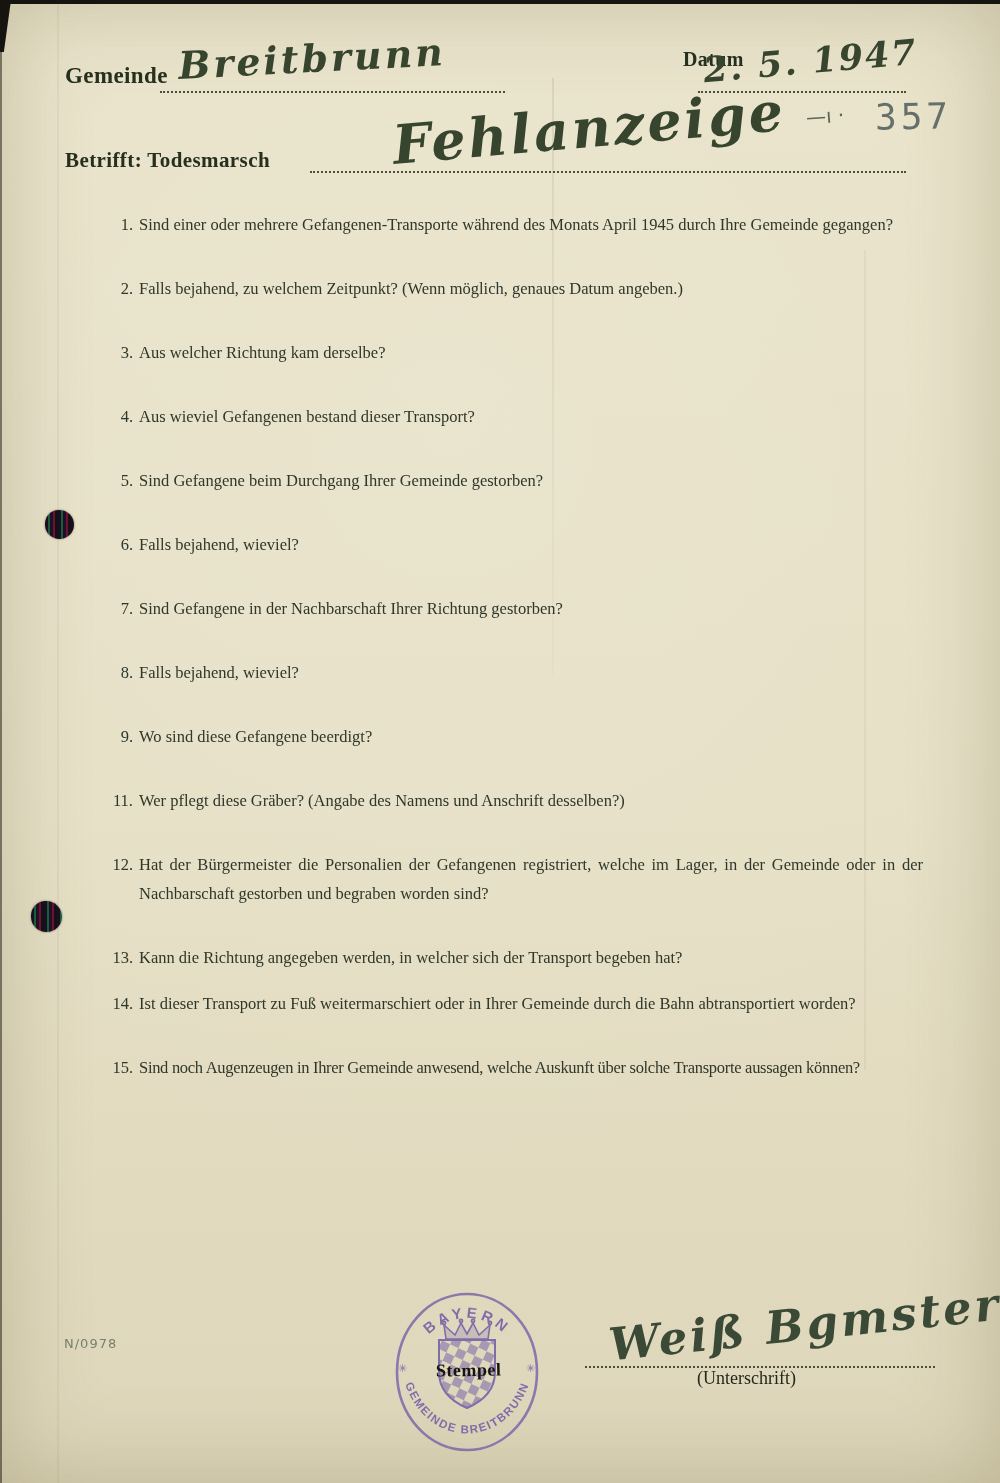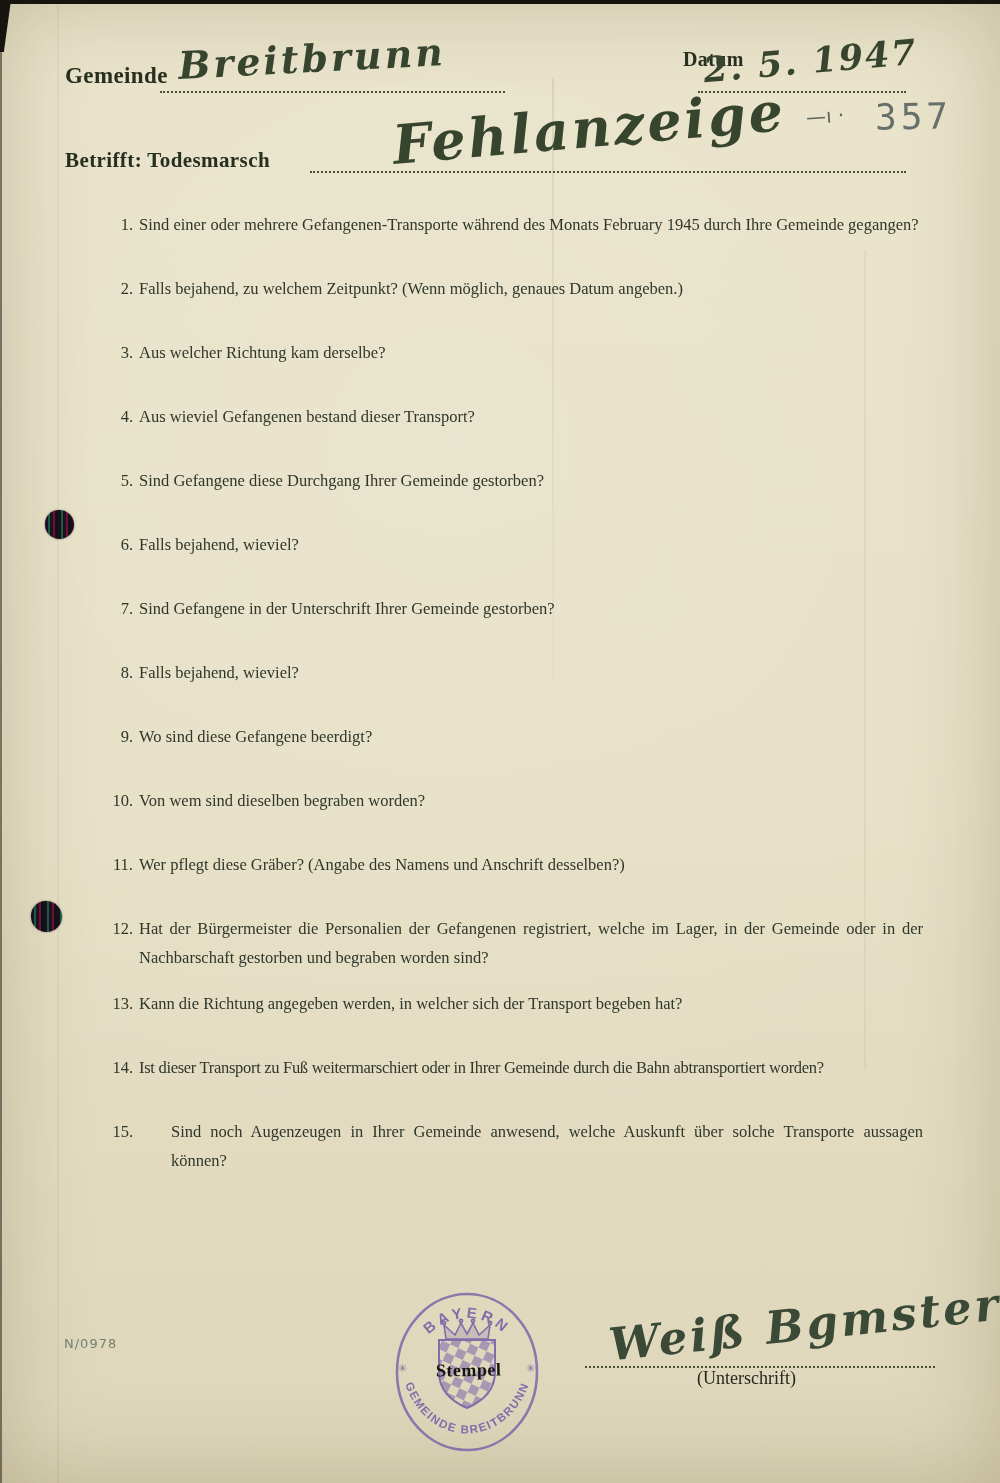--- a/index.html
+++ b/index.html
@@ -93,57 +93,53 @@
   <span class="archive-mark">—ı ·</span>
   <span class="archive-number">357</span>
 
   <span class="lbl lbl-betrifft">Betrifft: Todesmarsch</span>
   <span class="dotline dot-betrifft"></span>
   <span class="hand hand-betrifft">Fehlanzeige</span>
 
   <ol class="questions">
     <li class="q">
         <span class="q-num">1.</span>
-        <span class="q-text">Sind einer oder mehrere Gefangenen-Transporte während des Monats February 1945 durch Ihre Gemeinde gegangen?</span>
+        <span class="q-text">Sind einer oder mehrere Gefangenen-Transporte während des Monats April 1945 durch Ihre Gemeinde gegangen?</span>
       </li>
     <li class="q">
         <span class="q-num">2.</span>
         <span class="q-text">Falls bejahend, zu welchem Zeitpunkt?  (Wenn möglich, genaues Datum angeben.)</span>
       </li>
     <li class="q">
         <span class="q-num">3.</span>
         <span class="q-text">Aus welcher Richtung kam derselbe?</span>
       </li>
     <li class="q">
         <span class="q-num">4.</span>
         <span class="q-text">Aus wieviel Gefangenen bestand dieser Transport?</span>
       </li>
     <li class="q">
         <span class="q-num">5.</span>
-        <span class="q-text">Sind Gefangene diese Durchgang Ihrer Gemeinde gestorben?</span>
+        <span class="q-text">Sind Gefangene beim Durchgang Ihrer Gemeinde gestorben?</span>
       </li>
     <li class="q">
         <span class="q-num">6.</span>
         <span class="q-text">Falls bejahend, wieviel?</span>
       </li>
     <li class="q">
         <span class="q-num">7.</span>
-        <span class="q-text">Sind Gefangene in der Unterschrift Ihrer Gemeinde gestorben?</span>
+        <span class="q-text">Sind Gefangene in der Nachbarschaft Ihrer Richtung gestorben?</span>
       </li>
     <li class="q">
         <span class="q-num">8.</span>
         <span class="q-text">Falls bejahend, wieviel?</span>
       </li>
     <li class="q">
         <span class="q-num">9.</span>
         <span class="q-text">Wo sind diese Gefangene beerdigt?</span>
-      </li>
-    <li class="q">
-        <span class="q-num">10.</span>
-        <span class="q-text">Von wem sind dieselben begraben worden?</span>
       </li>
     <li class="q">
         <span class="q-num">11.</span>
         <span class="q-text">Wer pflegt diese Gräber?  (Angabe des Namens und Anschrift desselben?)</span>
       </li>
     <li class="q">
         <span class="q-num">12.</span>
         <span class="q-text">Hat der Bürgermeister die Personalien der Gefangenen registriert, welche im Lager, in der Gemeinde oder in der Nachbarschaft gestorben und begraben worden sind?</span>
       </li>
     <li class="q">

